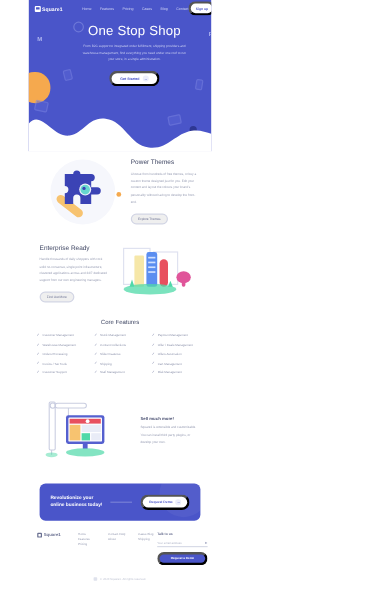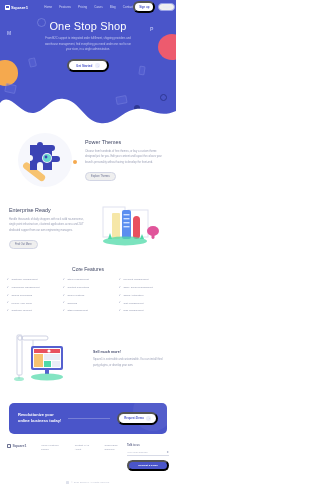--- a/index.html
+++ b/index.html
@@ -4,21 +4,21 @@
 <style>
   * { margin:0; padding:0; box-sizing:border-box; }
   html,body { width:176px; height:500px; overflow:hidden; }
   body {
     font-family:"Liberation Sans", sans-serif;
     background:#ffffff;
     color:#3d4460;
     font-size:3px;
     -webkit-font-smoothing:antialiased;
   }
-  .page { position:relative; width:176px; height:500px; overflow:hidden; }
+  .page { position:relative; width:176px; height:500px; overflow:hidden;padding-left:24px; }
 
   
   .hero {
     position:relative;
     width:176px; height:126px;
     background:#4a55c9;
     overflow:hidden;
   }
   .hero-bg-blob {
     position:absolute; border-radius:50%;

